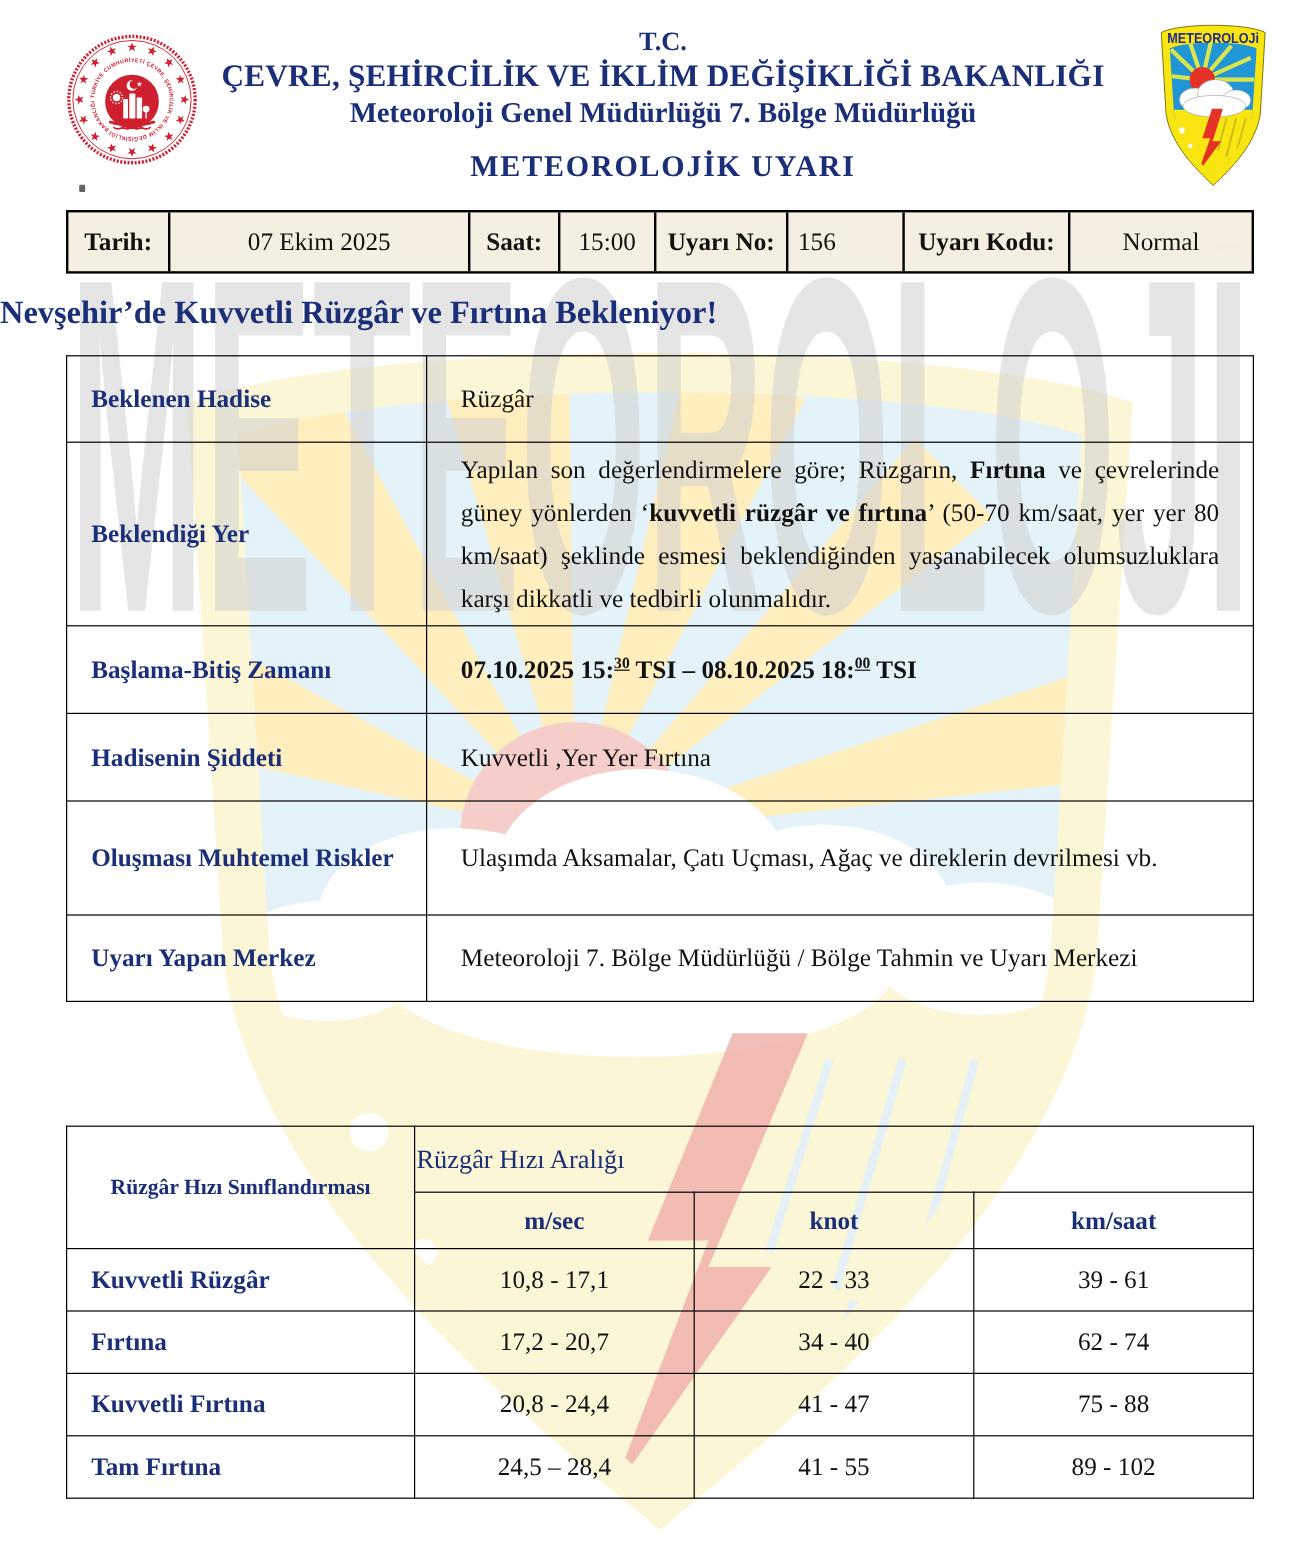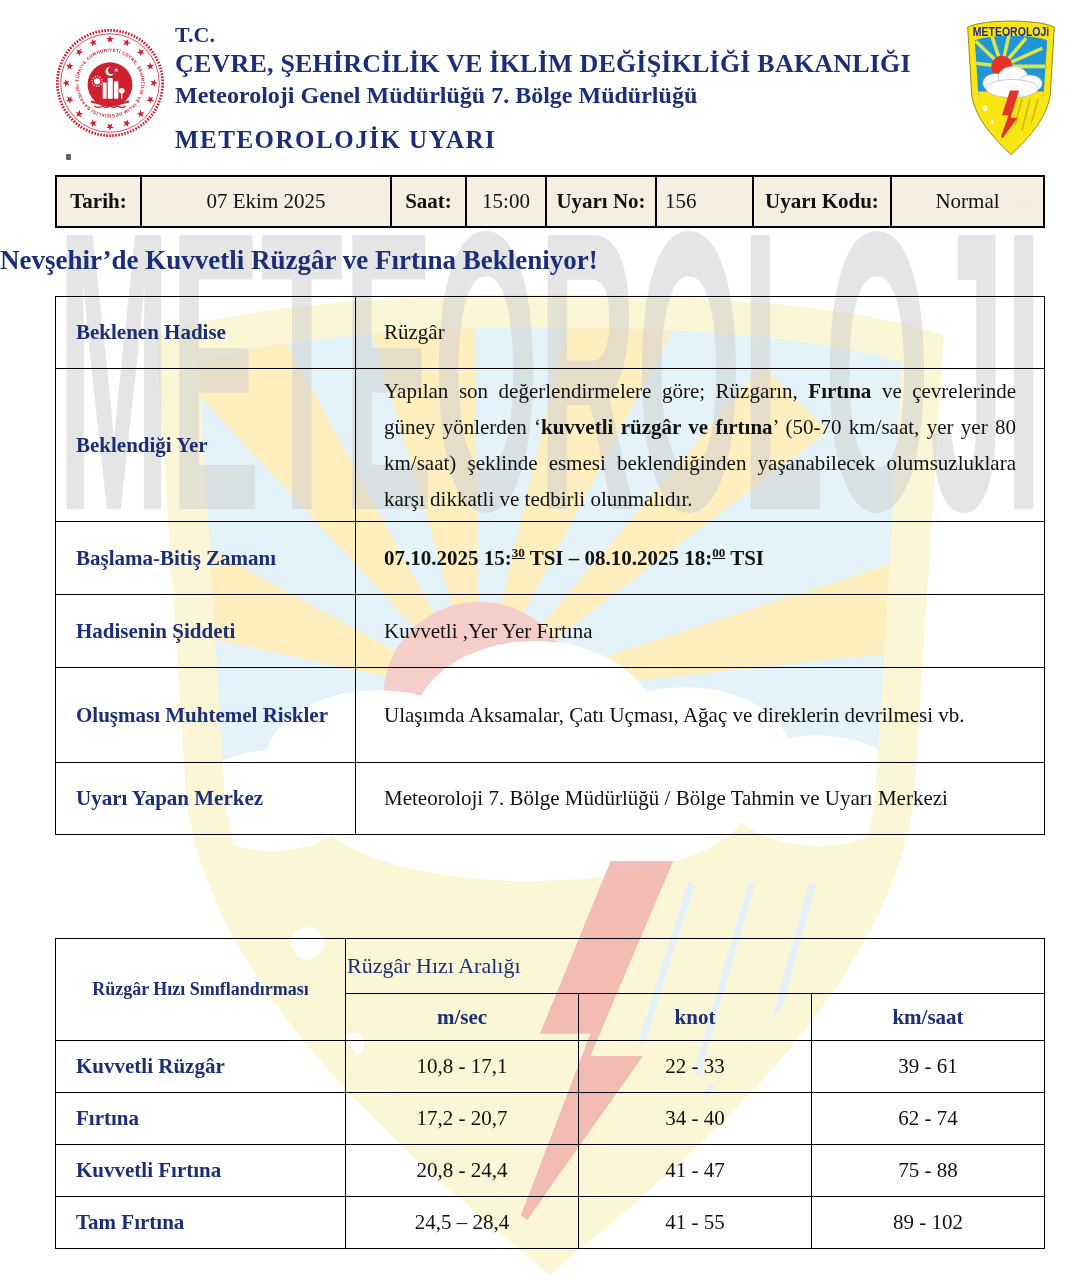--- a/index.html
+++ b/index.html
@@ -7,21 +7,21 @@
     position:relative;width:1080px;height:1285px;margin:0 auto;
     background:#ffffff;overflow:hidden;
     font-family:"Liberation Serif",serif;color:#111;
   }
   
   .wm{position:absolute;pointer-events:none;}
   #wm-shield{left:45px;top:240px;width:1010px;height:1045px;opacity:.42;}
   #wm-word{left:50px;top:203px;width:1000px;height:318px;overflow:hidden;}
   
   .seal{position:absolute;left:54px;top:16px;width:112px;height:134px;}
-  .hdr-center{position:absolute;left:175px;right:150px;top:22px;text-align:left;color:#1b2e78;}
+  .hdr-center{position:absolute;left:175px;right:150px;top:22px;text-align:center;color:#1b2e78;}
   .hdr-tc{font-size:22px;font-weight:bold;line-height:26px;}
   .hdr-ministry{font-size:26px;font-weight:bold;line-height:32px;letter-spacing:.2px;}
   .hdr-directorate{font-size:24px;font-weight:bold;line-height:30px;}
   .hdr-doctype{font-size:25px;font-weight:bold;margin-top:16px;letter-spacing:1.5px;}
   .shield-logo{position:absolute;right:18px;top:12px;width:102px;height:146px;}
   .speck{position:absolute;left:66px;top:154px;width:5px;height:6px;background:#3a3a3a;border-radius:1px;opacity:.8;}
   
   .info-bar{
     position:absolute;left:55px;top:175px;width:990px;height:53px;
     border:2px solid #000;box-sizing:border-box;display:flex;

